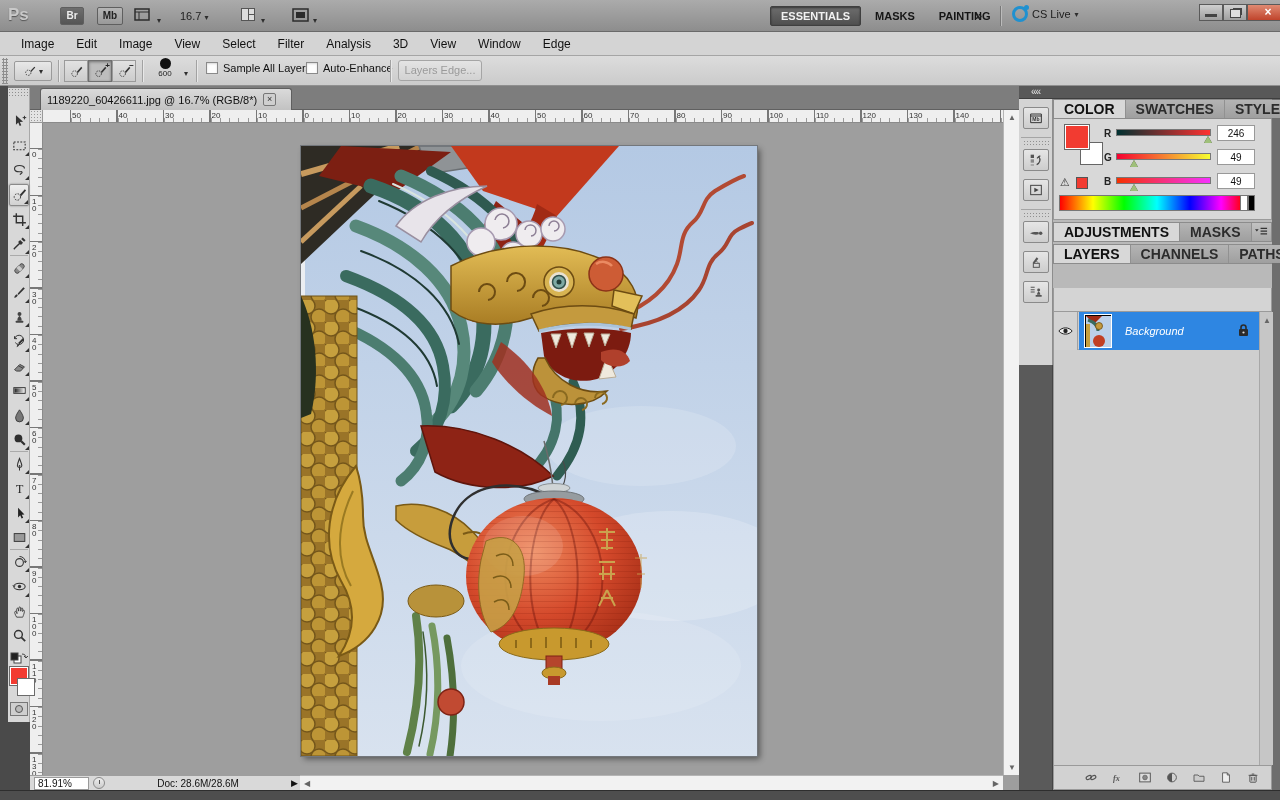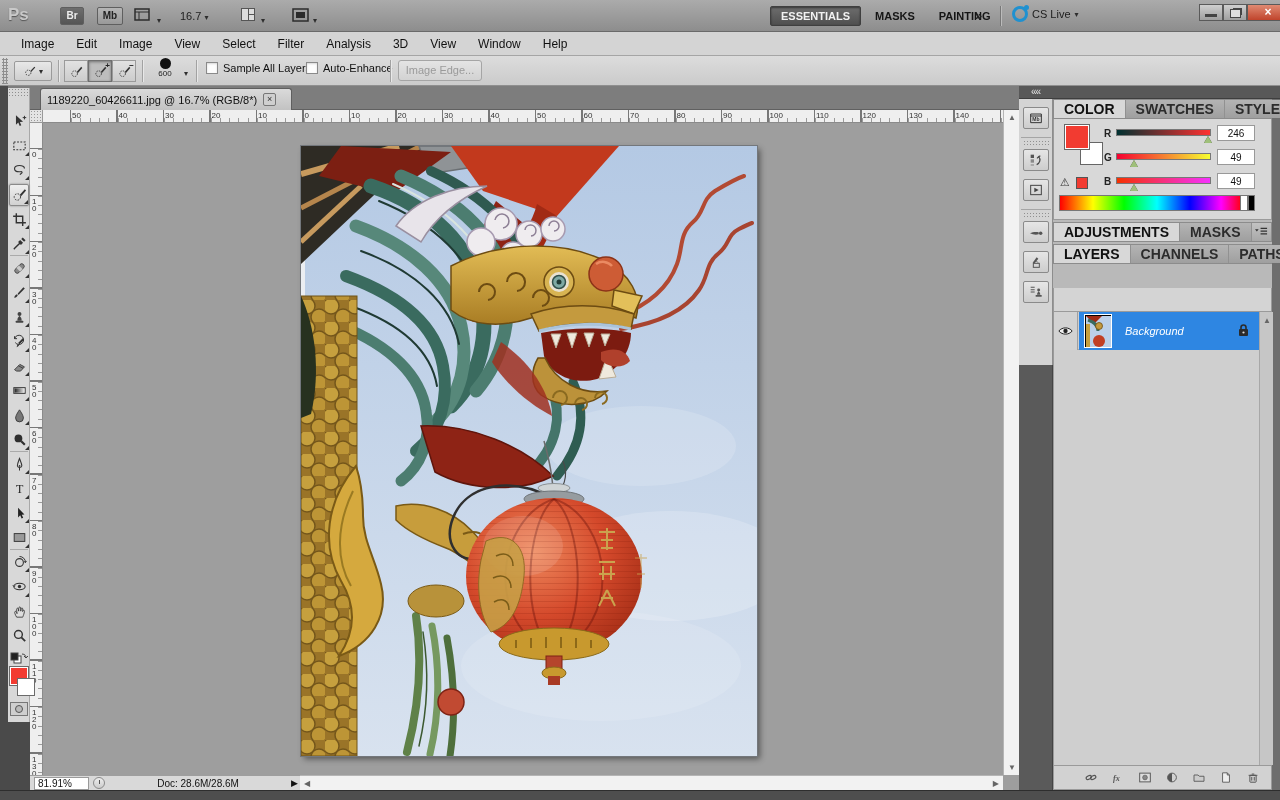--- a/index.html
+++ b/index.html
@@ -231,21 +231,21 @@
       <span class="menu-item">Image</span>
       <span class="menu-item">Edit</span>
       <span class="menu-item">Image</span>
       <span class="menu-item">View</span>
       <span class="menu-item">Select</span>
       <span class="menu-item">Filter</span>
       <span class="menu-item">Analysis</span>
       <span class="menu-item">3D</span>
       <span class="menu-item">View</span>
       <span class="menu-item">Window</span>
-      <span class="menu-item">Help</span>
+      <span class="menu-item">Edge</span>
     </div>
 
   <div class="abs" id="optionsbar"></div>
   <div class="abs" id="opt-grip"></div>
   <div class="abs" id="tool-preset">
     <svg width="14" height="14" viewBox="0 0 24 24">
         <circle cx="9" cy="15" r="4.5" fill="none" stroke="#333" stroke-width="1.5" stroke-dasharray="2.5 2"></circle>
         <path d="M12.5 12 L19.5 4.5 L21 6 L14 13.5 Z" fill="#333"></path>
       </svg>
     <span class="caret">▾</span>
@@ -282,21 +282,21 @@
   <div class="opt-sep" style="left:196px;"></div>
   <div class="abs checkbox-row" style="left:206px;">
     <span class="checkbox"></span>
     <span class="cb-label">Sample All Layers</span>
   </div>
   <div class="abs checkbox-row" style="left:306px;">
     <span class="checkbox"></span>
     <span class="cb-label">Auto-Enhance</span>
   </div>
   <div class="opt-sep" style="left:390px;"></div>
-  <div class="abs" id="refine-edge">Image Edge...</div>
+  <div class="abs" id="refine-edge">Layers Edge...</div>
 
   <div class="abs" id="tabrow"></div>
   <div class="abs" id="doc-tab">
     <span id="doc-tab-title">1189220_60426611.jpg @ 16.7% (RGB/8*)</span>
     <span id="doc-tab-close">×</span>
   </div>
 
   <div class="abs" id="ruler-corner"></div>
   <div class="abs" id="ruler-h">
       <span class="rh-num" style="left: 29px;">50</span>

